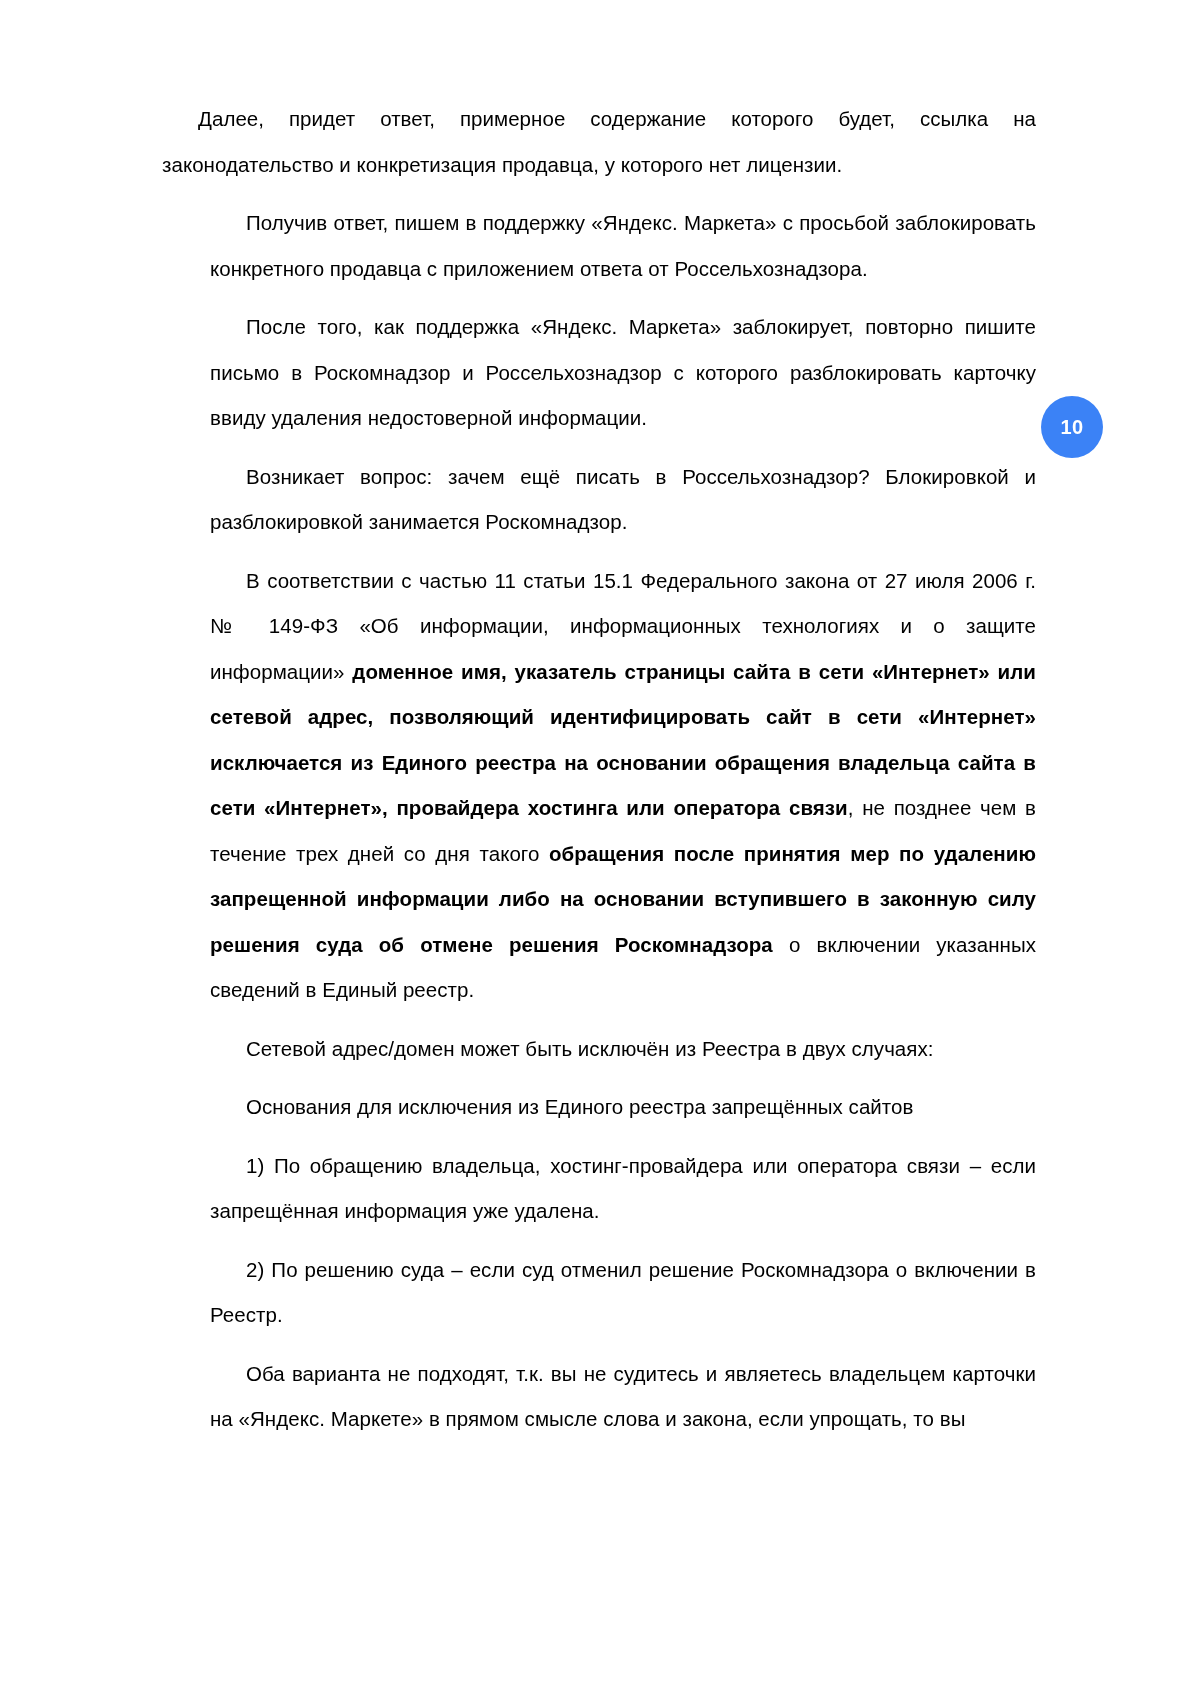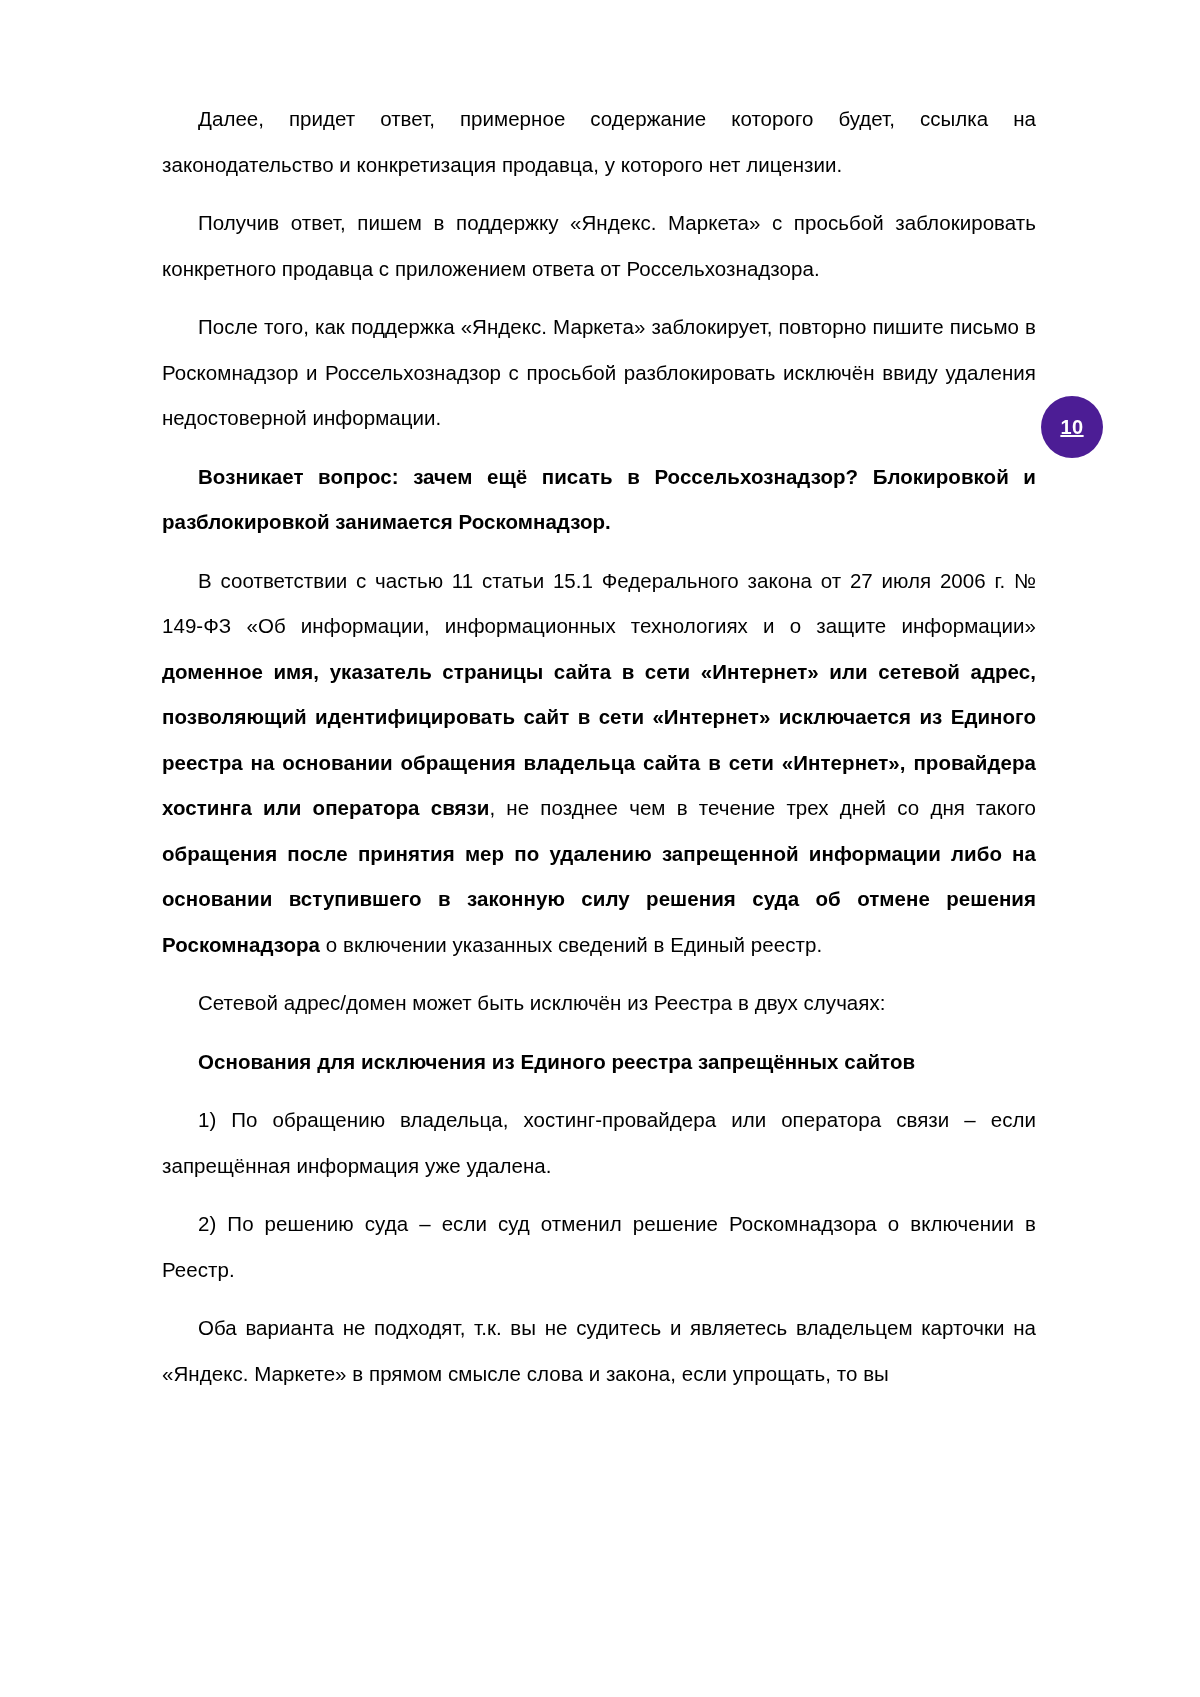--- a/index.html
+++ b/index.html
@@ -30,63 +30,63 @@
     line-height: 45.5px;
     text-align: justify;
     text-indent: 36px;
     text-justify: inter-word;
     letter-spacing: 0.05px;
     word-spacing: 0px;
     hyphens: none;
   }
   p.para + p.para {
     margin-top: 13px;
+    margin-left: 48px;
   }
   p.para.last-line-left {
     text-align-last: left;
   }
   p.para b,
   p.para strong {
     font-weight: bold;
   }
   p.heading {
-    font-weight: bold;
+    font-weight: normal;
   }
   .page-badge {
     position: absolute;
     left: 1041px;
     top: 396px;
     width: 62px;
     height: 62px;
     border-radius: 50%;
-    background: #4c1d95;
+    background: #3b82f6;
     color: #ffffff;
     font-size: 20px;
     font-weight: bold;
     display: flex;
     align-items: center;
     justify-content: center;
     line-height: 1;
     letter-spacing: 0.5px;
-    text-decoration: underline;
   }
 </style>
 </head>
 <body>
 
 <div class="page">
 
   <div class="content">
 
     <p class="para last-line-left">Далее, придет ответ, примерное содержание которого будет, ссылка на законодательство и конкретизация продавца, у которого нет лицензии.</p>
 
     <p class="para last-line-left">Получив ответ, пишем в поддержку «Яндекс. Маркета» с просьбой заблокировать конкретного продавца с приложением ответа от Россельхознадзора.</p>
 
 
-    <p class="para last-line-left">После того, как поддержка «Яндекс. Маркета» заблокирует, повторно пишите письмо в Роскомнадзор и Россельхознадзор с просьбой разблокировать исключён ввиду удаления недостоверной информации.</p>
+    <p class="para last-line-left">После того, как поддержка «Яндекс. Маркета» заблокирует, повторно пишите письмо в Роскомнадзор и Россельхознадзор с которого разблокировать карточку ввиду удаления недостоверной информации.</p>
 
     <p class="para heading last-line-left">Возникает вопрос: зачем ещё писать в Россельхознадзор? Блокировкой и разблокировкой занимается Роскомнадзор.</p>
 
 
     <p class="para last-line-left">
       <span>В соответствии с частью 11 статьи 15.1 Федерального закона от 27 июля 2006 г. № 149-ФЗ «Об информации, информационных технологиях и о защите информации» </span><b>доменное имя, указатель страницы сайта в сети «Интернет» или сетевой адрес, позволяющий идентифицировать сайт в сети «Интернет» исключается из Единого реестра на основании обращения владельца сайта в сети «Интернет», провайдера хостинга или оператора связи</b><span>, не позднее чем в течение трех дней со дня такого </span><b>обращения после принятия мер по удалению запрещенной информации либо на основании вступившего в законную силу решения суда об отмене решения Роскомнадзора</b><span> о включении указанных сведений в Единый реестр.</span>
     </p>
 
     <p class="para last-line-left">Сетевой адрес/домен может быть исключён из Реестра в двух случаях:</p>
 

